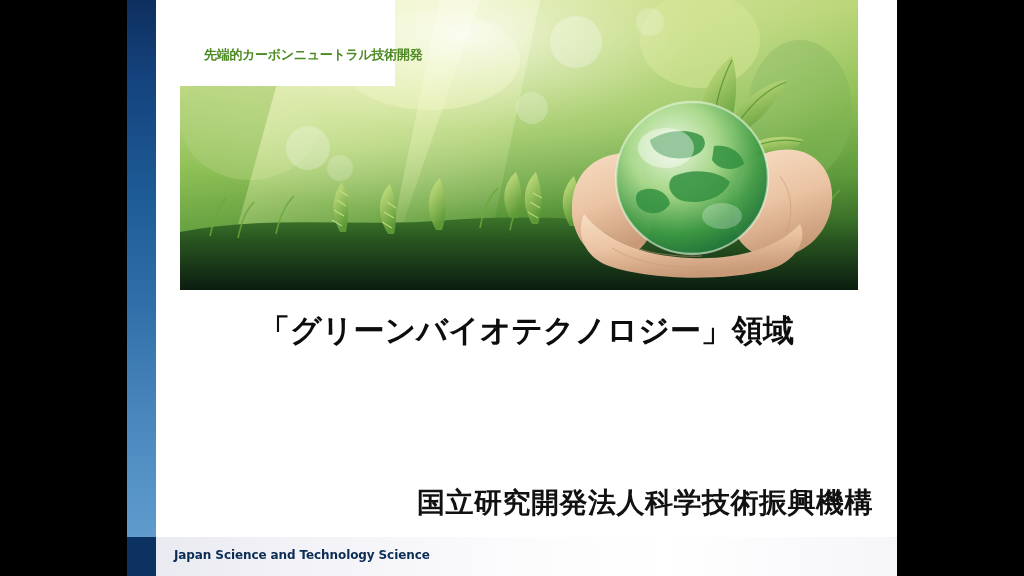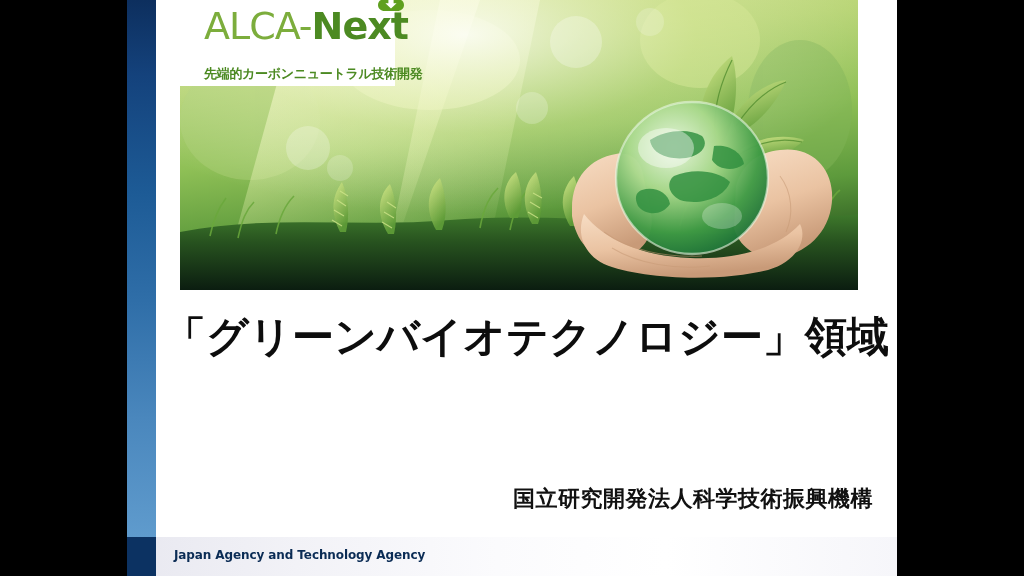--- a/index.html
+++ b/index.html
@@ -56,26 +56,26 @@
     position:absolute;left:29px;top:292px;width:741px;
     text-align:center;color:#0d0d0d;
   }
   .t-line{
     font-family:"DejaVu Sans","Liberation Sans",sans-serif;
     font-weight:700;line-height:1.18;white-space:nowrap;
   }
   .t1{font-size:25px;letter-spacing:0.5px;}
   .t2{font-size:28px;letter-spacing:0px;margin-top:4px;}
   .t3{font-size:26px;margin-top:22px;letter-spacing:0.5px;}
-  .t4{font-size:42px;margin-top:20px;letter-spacing:0px;}
+  .t4{font-size:31px;margin-top:20px;letter-spacing:0px;}
 
   .org{
     position:absolute;right:24px;top:484px;
     font-family:"DejaVu Sans","Liberation Sans",sans-serif;
-    font-size:22px;font-weight:700;color:#111;white-space:nowrap;
+    font-size:28px;font-weight:700;color:#111;white-space:nowrap;
     letter-spacing:0.5px;
   }
 
   
   .footer{
     position:absolute;left:0;bottom:0;width:770px;height:39px;
     background:linear-gradient(to right,#e8e8f0 0%,#f2f2f7 22%,#fbfbfd 48%,#ffffff 70%,#f6f6fa 100%);
   }
   .footer-block{
     position:absolute;left:0;top:0;width:29px;height:39px;background:#0c3262;
@@ -213,35 +213,28 @@
           <path d="M462,190 C474,186 488,192 490,204 C482,216 466,216 458,206 C454,198 456,192 462,190 Z"></path>
           <path d="M534,146 C548,144 562,152 564,164 C554,172 538,170 532,160 Z"></path>
         </g>
         <ellipse cx="486" cy="148" rx="28" ry="20" fill="#ffffff" opacity="0.42"></ellipse>
         <ellipse cx="542" cy="216" rx="20" ry="13" fill="#ffffff" opacity="0.26"></ellipse>
         <circle cx="512" cy="178" r="76" fill="none" stroke="#e9f7e2" stroke-width="2.4" opacity="0.6"></circle>
       </svg>
     </div>
 
     <div class="logo-plate">
-      <div class="logo-word">
-        <span class="lt">ALCA-</span><span class="dk">Next</span>
-        <svg class="leaf" viewBox="0 0 26 22">
-          <path d="M13 0 C17.5 0 20 2.6 20.6 5.4 C24 5.6 26 8 26 11 C26 14.6 23 17 19.5 17 L6.5 17 C3 17 0 14.6 0 11 C0 8 2 5.6 5.4 5.4 C6 2.6 8.5 0 13 0 Z" fill="#5fa01f"></path>
-          <path d="M10.4 4.4 L15.6 4.4 L15.6 9.2 L18.6 9.2 L13 14.6 L7.4 9.2 L10.4 9.2 Z" fill="#ffffff"></path>
-        </svg>
-      </div>
       <div class="logo-sub">先端的カーボンニュートラル技術開発</div>
     </div>
 
     <div class="titles">
       <div class="t-line t4">「グリーンバイオテクノロジー」領域</div>
     </div>
 
     <div class="org">国立研究開発法人科学技術振興機構</div>
 
     <div class="footer">
       <div class="footer-block"></div>
-      <div class="footer-text">Japan Agency and Technology Agency</div>
+      <div class="footer-text">Japan Science and Technology Science</div>
     </div>
 
   </div>
 </div>
 
 </body></html>

